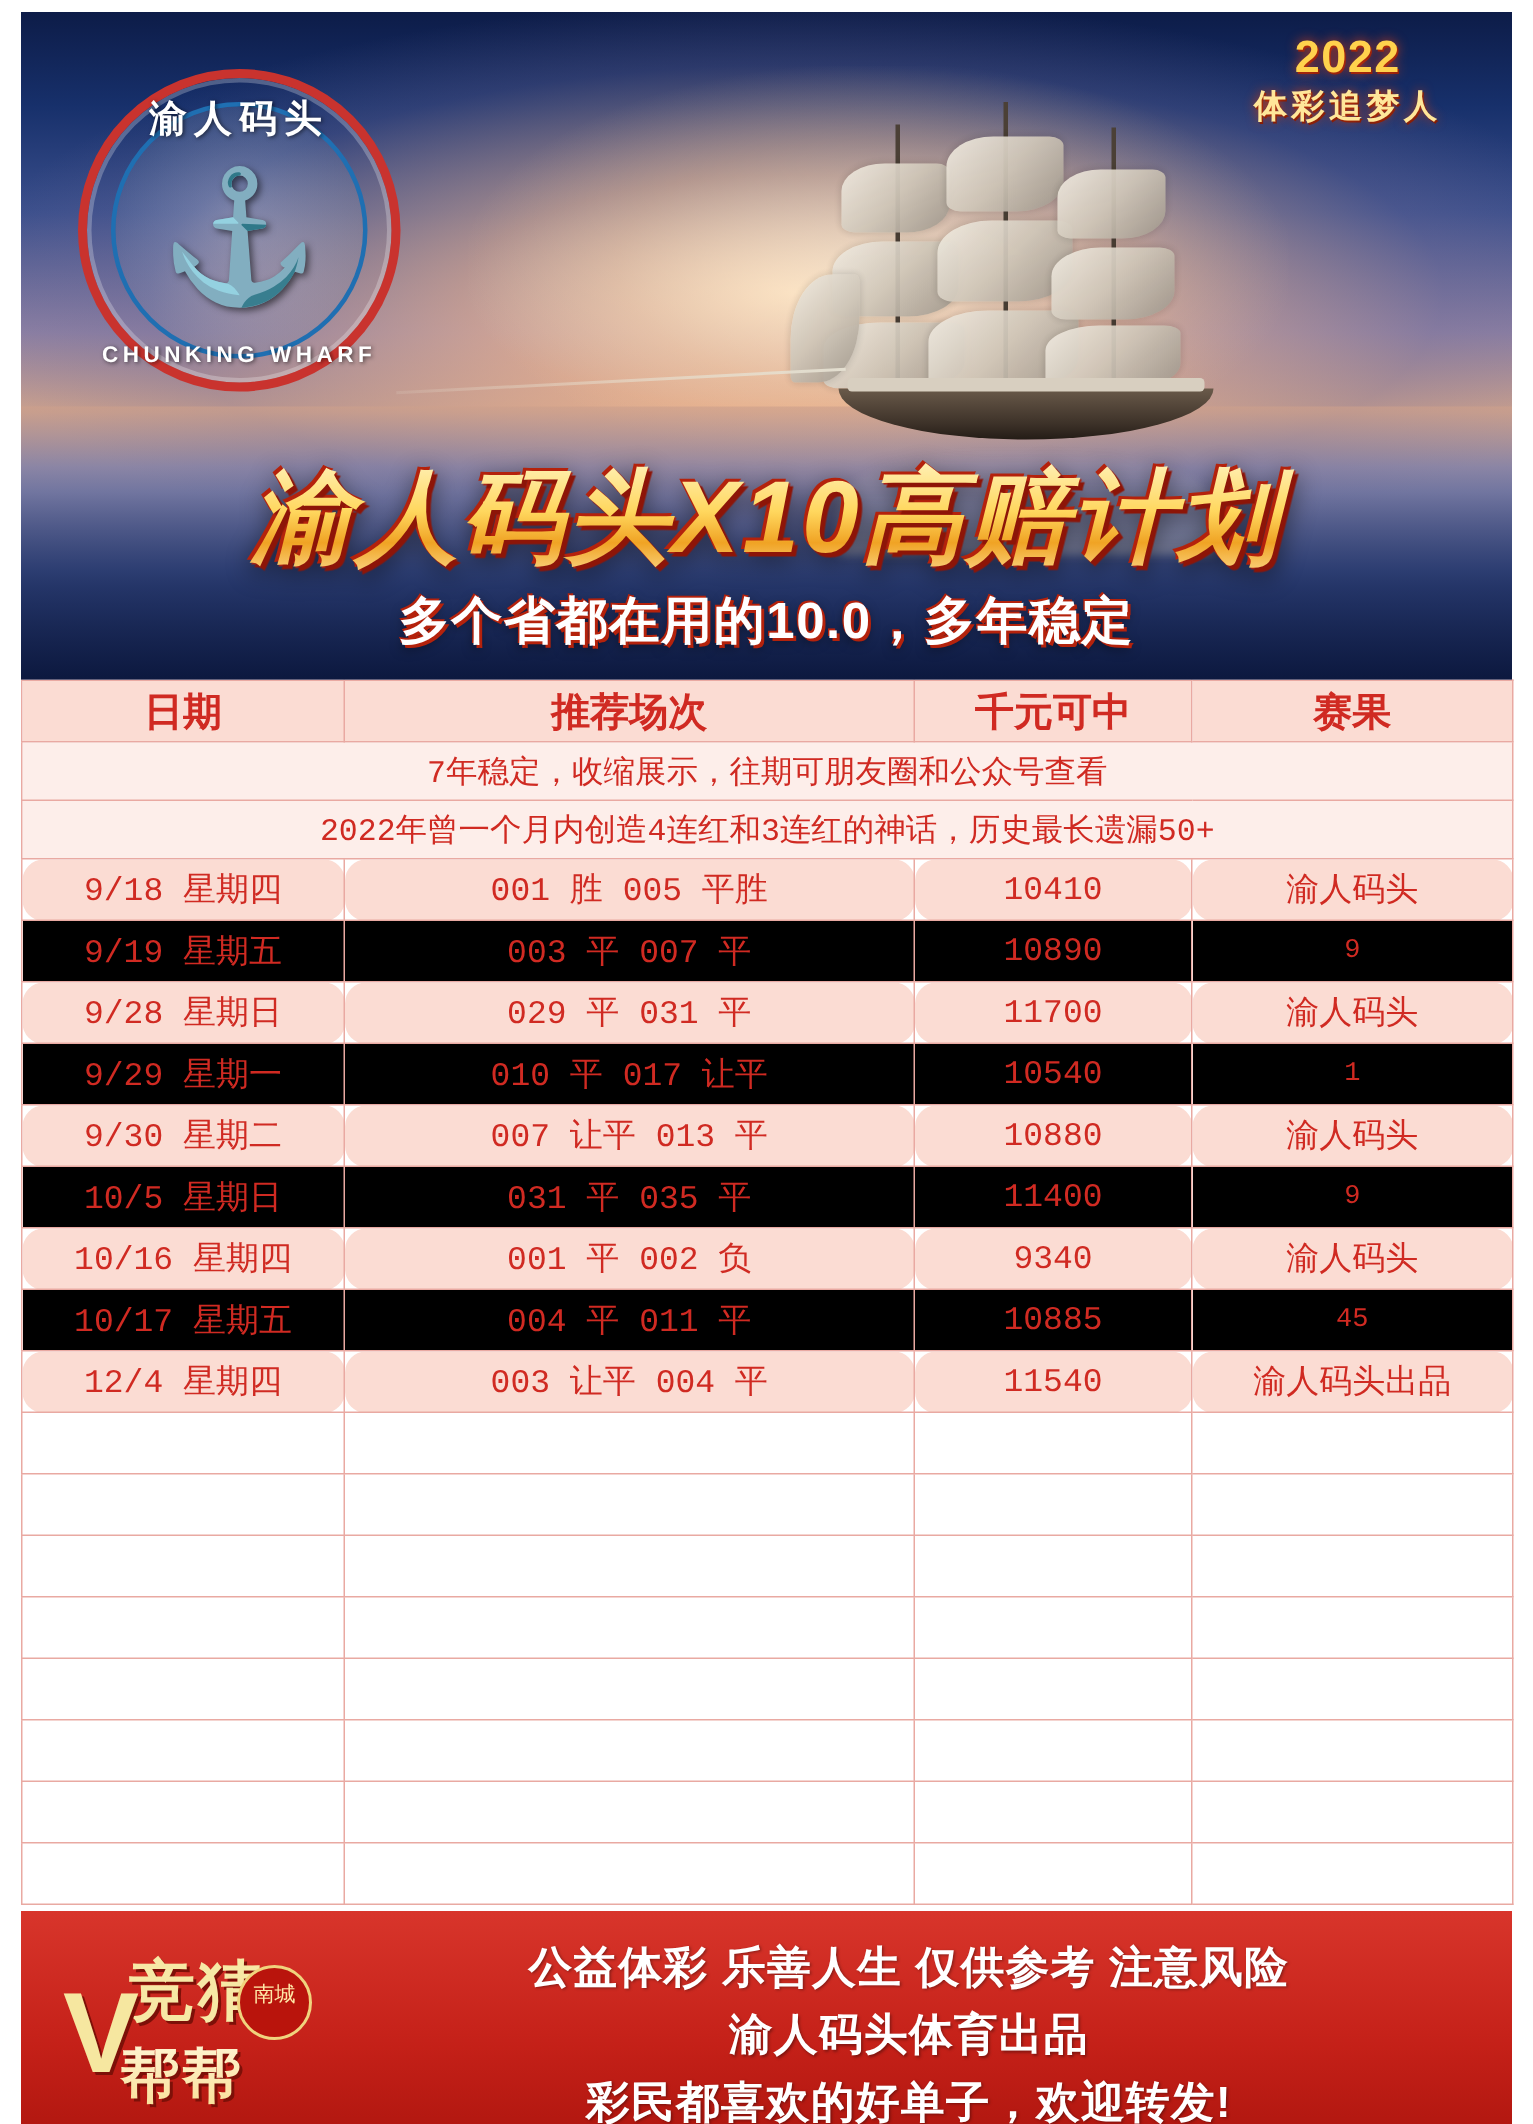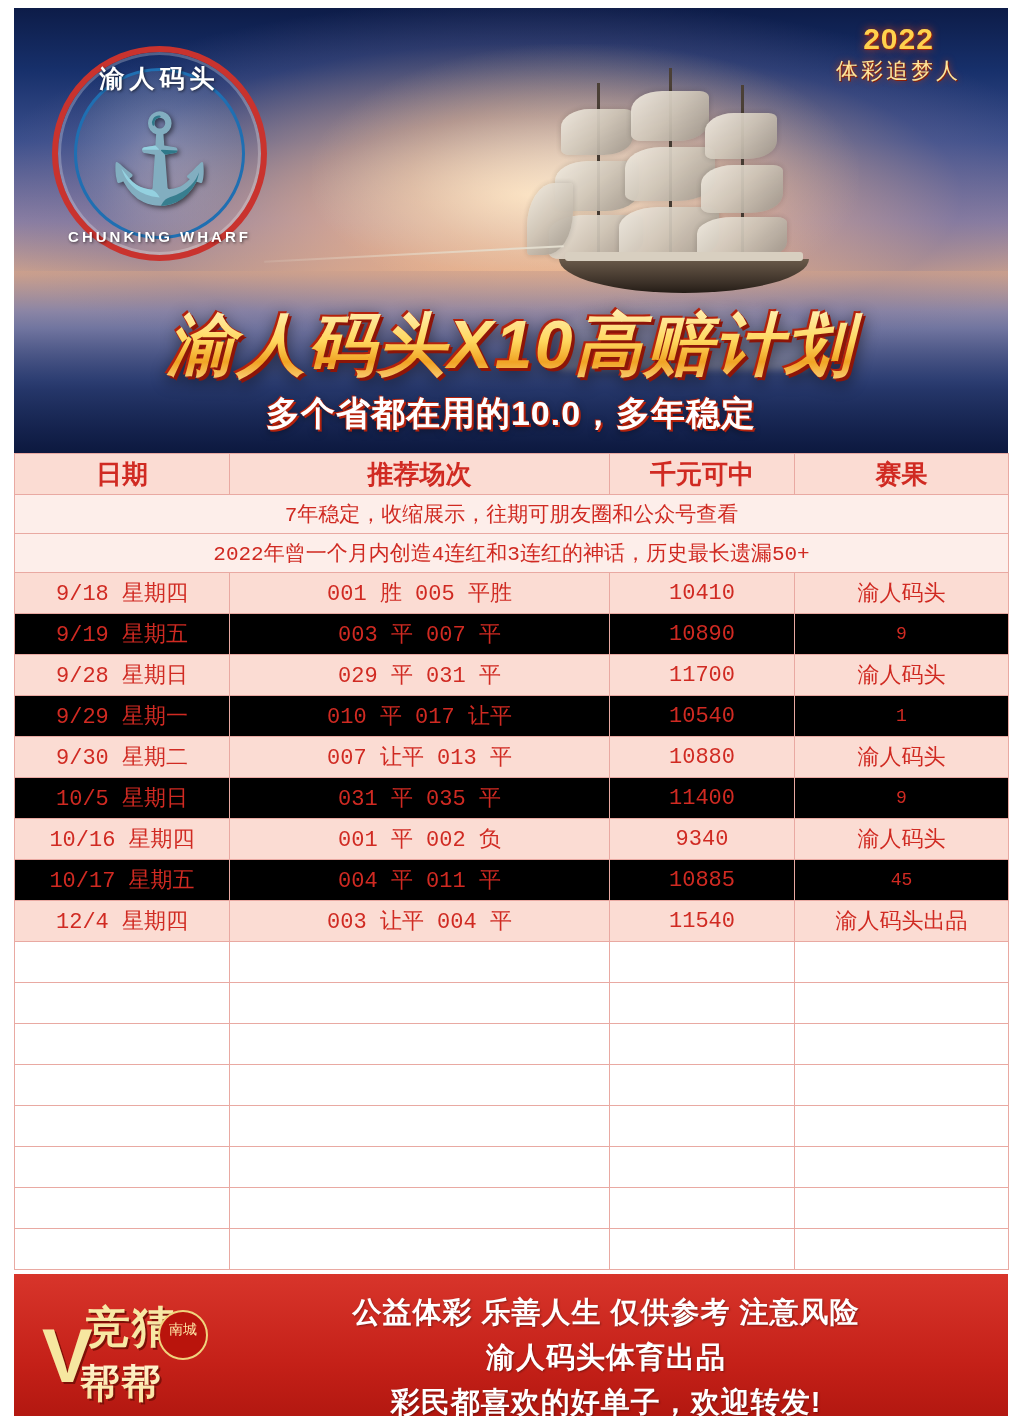--- a/index.html
+++ b/index.html
@@ -173,21 +173,21 @@
     font-size: 30px;
     font-weight: bold;
     color: #ffd24d;
     text-shadow: 0 0 8px #d13b16, 1px 1px 0 #8c1d07;
     letter-spacing: 1px;
     line-height: 1;
   }
   .corner-sub {
     margin-top: 2px;
     font-size: 22px;
-    font-weight: normal;
+    font-weight: bold;
     color: #ffe79a;
     text-shadow: 0 0 7px #c8380f, 1px 1px 0 #7d1a05;
     letter-spacing: 3px;
   }
 
   .hero-title {
     position: absolute;
     left: 0; right: 0;
     bottom: 62px;
     text-align: center;
@@ -243,21 +243,21 @@
   .col-match { width: 380px; }
   .col-odds { width: 185px; }
   .col-result { width: 214px; }
 
   tr.note td {
     background: #fdeeea;
     font-size: 21px;
     height: 38px;
     color: #d02a22;
   }
-  tr.odd td { background: #fbdcd3; }
+  tr.odd td { background: #fbdcd3; border-radius: 14px; }
   tr.even td { background: #000000; }
   tr.blank td { background: #ffffff; height: 40px; }
   td.small { font-size: 18px; }
 
   
   .footer {
     position: relative;
     width: 994px;
     height: 165px;
     margin-top: 4px;

